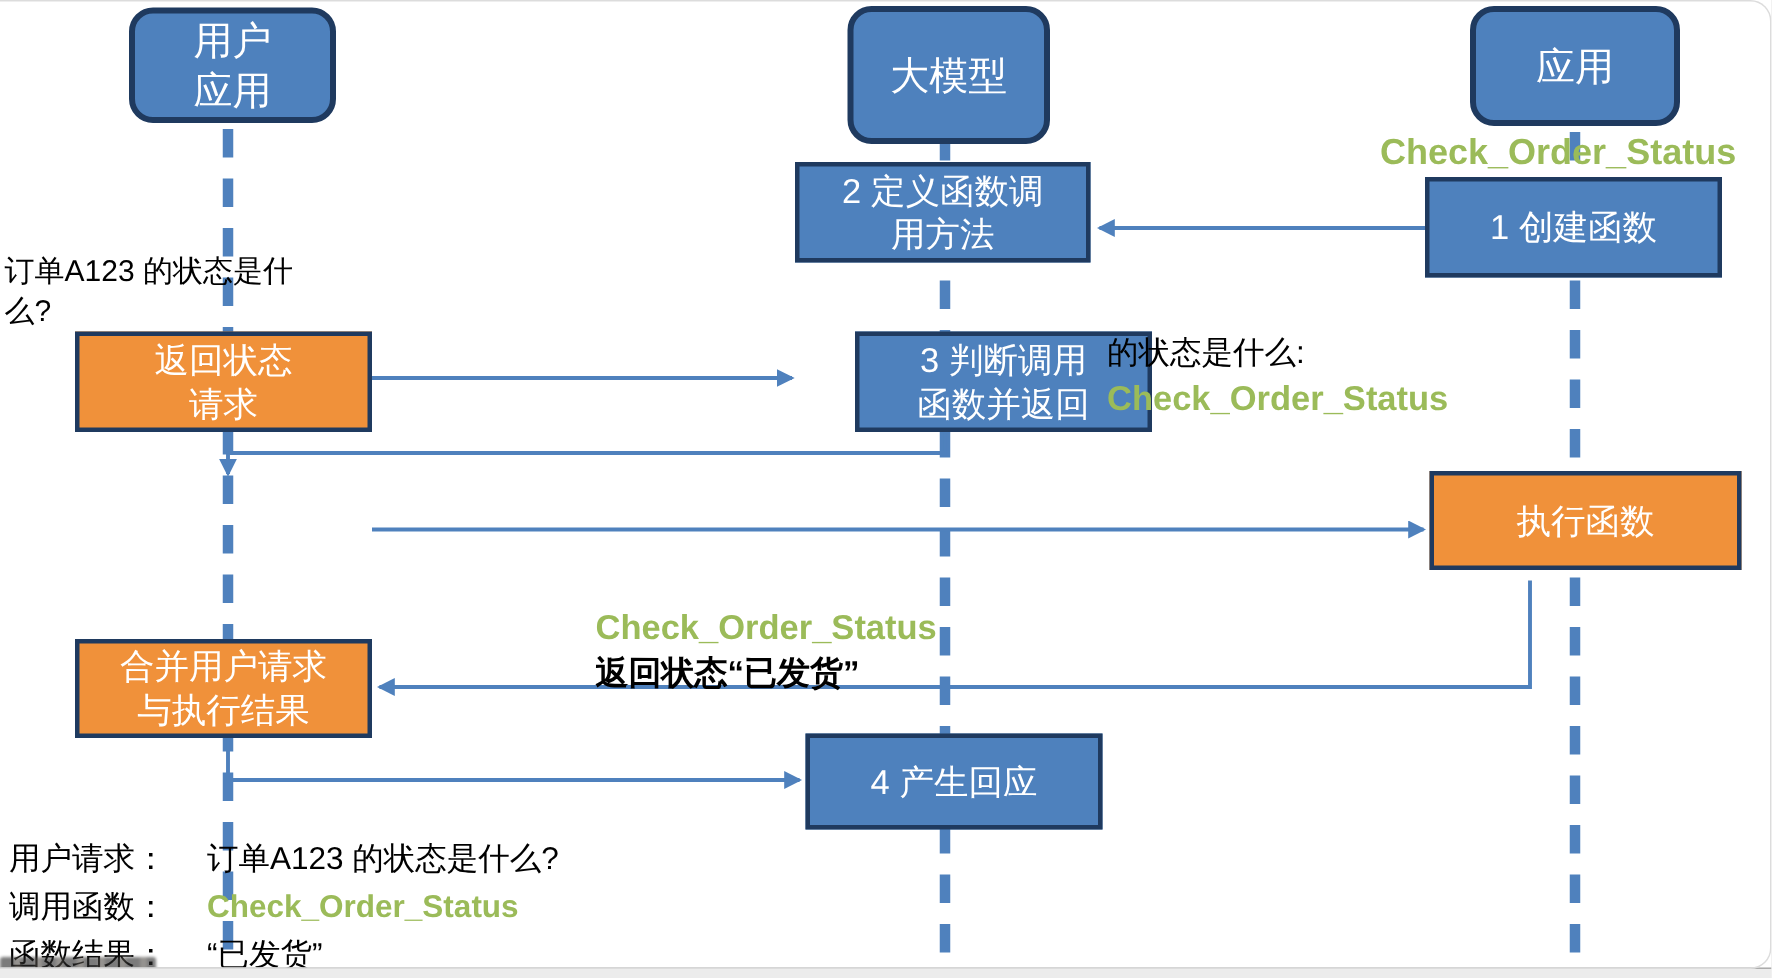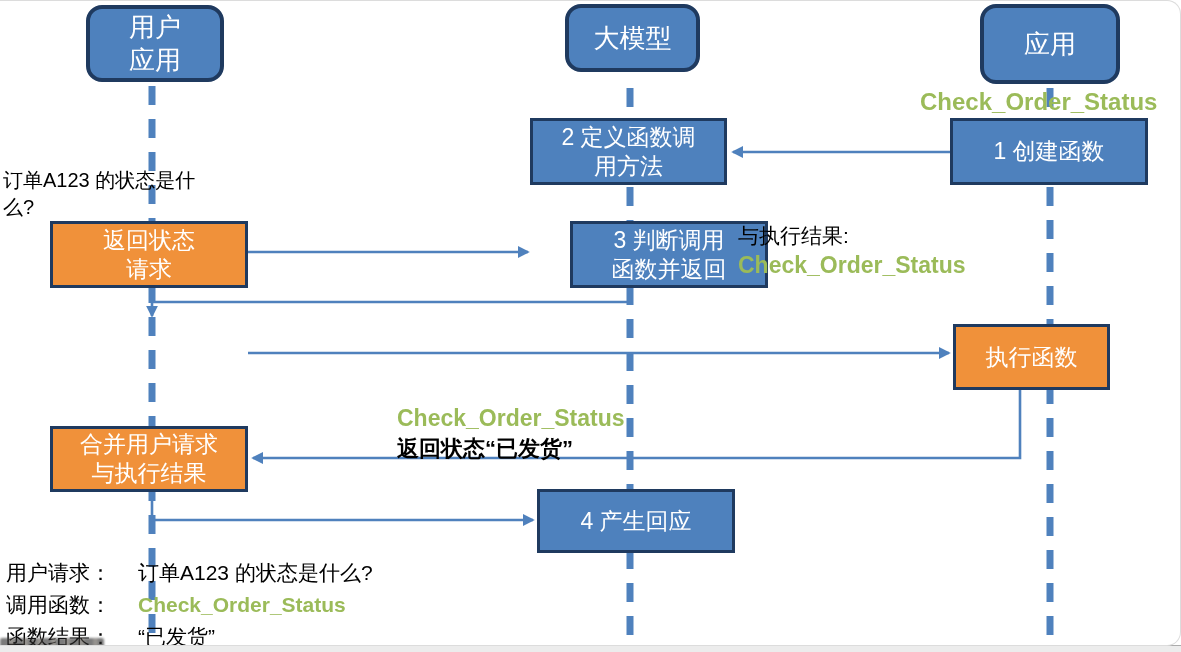--- a/index.html
+++ b/index.html
@@ -57,42 +57,42 @@
     <path class="arrow" d="M950 152 H733" marker-end="url(#arw)"></path>
     <path class="arrow" d="M248 252 H528" marker-end="url(#arw)"></path>
     <path class="arrow" d="M630 289 V302 H152 V316" marker-end="url(#arw)"></path>
     <path class="arrow" d="M248 353 H949" marker-end="url(#arw)"></path>
     <path class="arrow" d="M1020 387 V458 H253" marker-end="url(#arw)"></path>
     <path class="arrow" d="M152 493 V520 H533" marker-end="url(#arw)"></path>
   </svg>
 
   <div class="node head" style="left:86px;top:5px;width:138px;height:77px;">用户
 应用</div>
-  <div class="node head" style="left:565px;top:4px;width:135px;height:68px;">大模型</div>
+  <div class="node head" style="left:565px;top:4px;width:135px;height:92px;">大模型</div>
   <div class="node head" style="left:980px;top:4px;width:140px;height:80px;">应用</div>
 
-  <div class="node blue" style="left:530px;top:118px;width:197px;height:67px;">2 定义函数调
+  <div class="node blue" style="left:530px;top:108px;width:197px;height:67px;">2 定义函数调
 用方法</div>
   <div class="node blue" style="left:950px;top:118px;width:198px;height:67px;">1 创建函数</div>
   <div class="node blue" style="left:532px;top:221px;width:198px;height:67px;margin-left:38px;">3 判断调用
 函数并返回</div>
   <div class="node blue" style="left:537px;top:489px;width:198px;height:64px;">4 产生回应</div>
 
   <div class="node orng" style="left:50px;top:221px;width:198px;height:67px;">返回状态
 请求</div>
-  <div class="node orng" style="left:953px;top:324px;width:157px;height:66px;">执行函数</div>
+  <div class="node orng" style="left:953px;top:314px;width:208px;height:66px;">执行函数</div>
   <div class="node orng" style="left:50px;top:426px;width:198px;height:66px;">合并用户请求
 与执行结果</div>
 
   <div class="txt q-left">订单A123 的状态是什么?</div>
 
   <div class="txt fn-top green-bold">Check_Order_Status</div>
 
   <div class="txt need-call">
-    <div>与执行结果:</div>
+    <div>的状态是什么:</div>
     <div class="green-bold fn">Check_Order_Status</div>
   </div>
 
   <div class="txt return-block">
     <div class="green-bold fn">Check_Order_Status</div>
     <div class="status">返回状态“已发货”</div>
   </div>
 
   <div class="txt summary">
     <div class="row">

